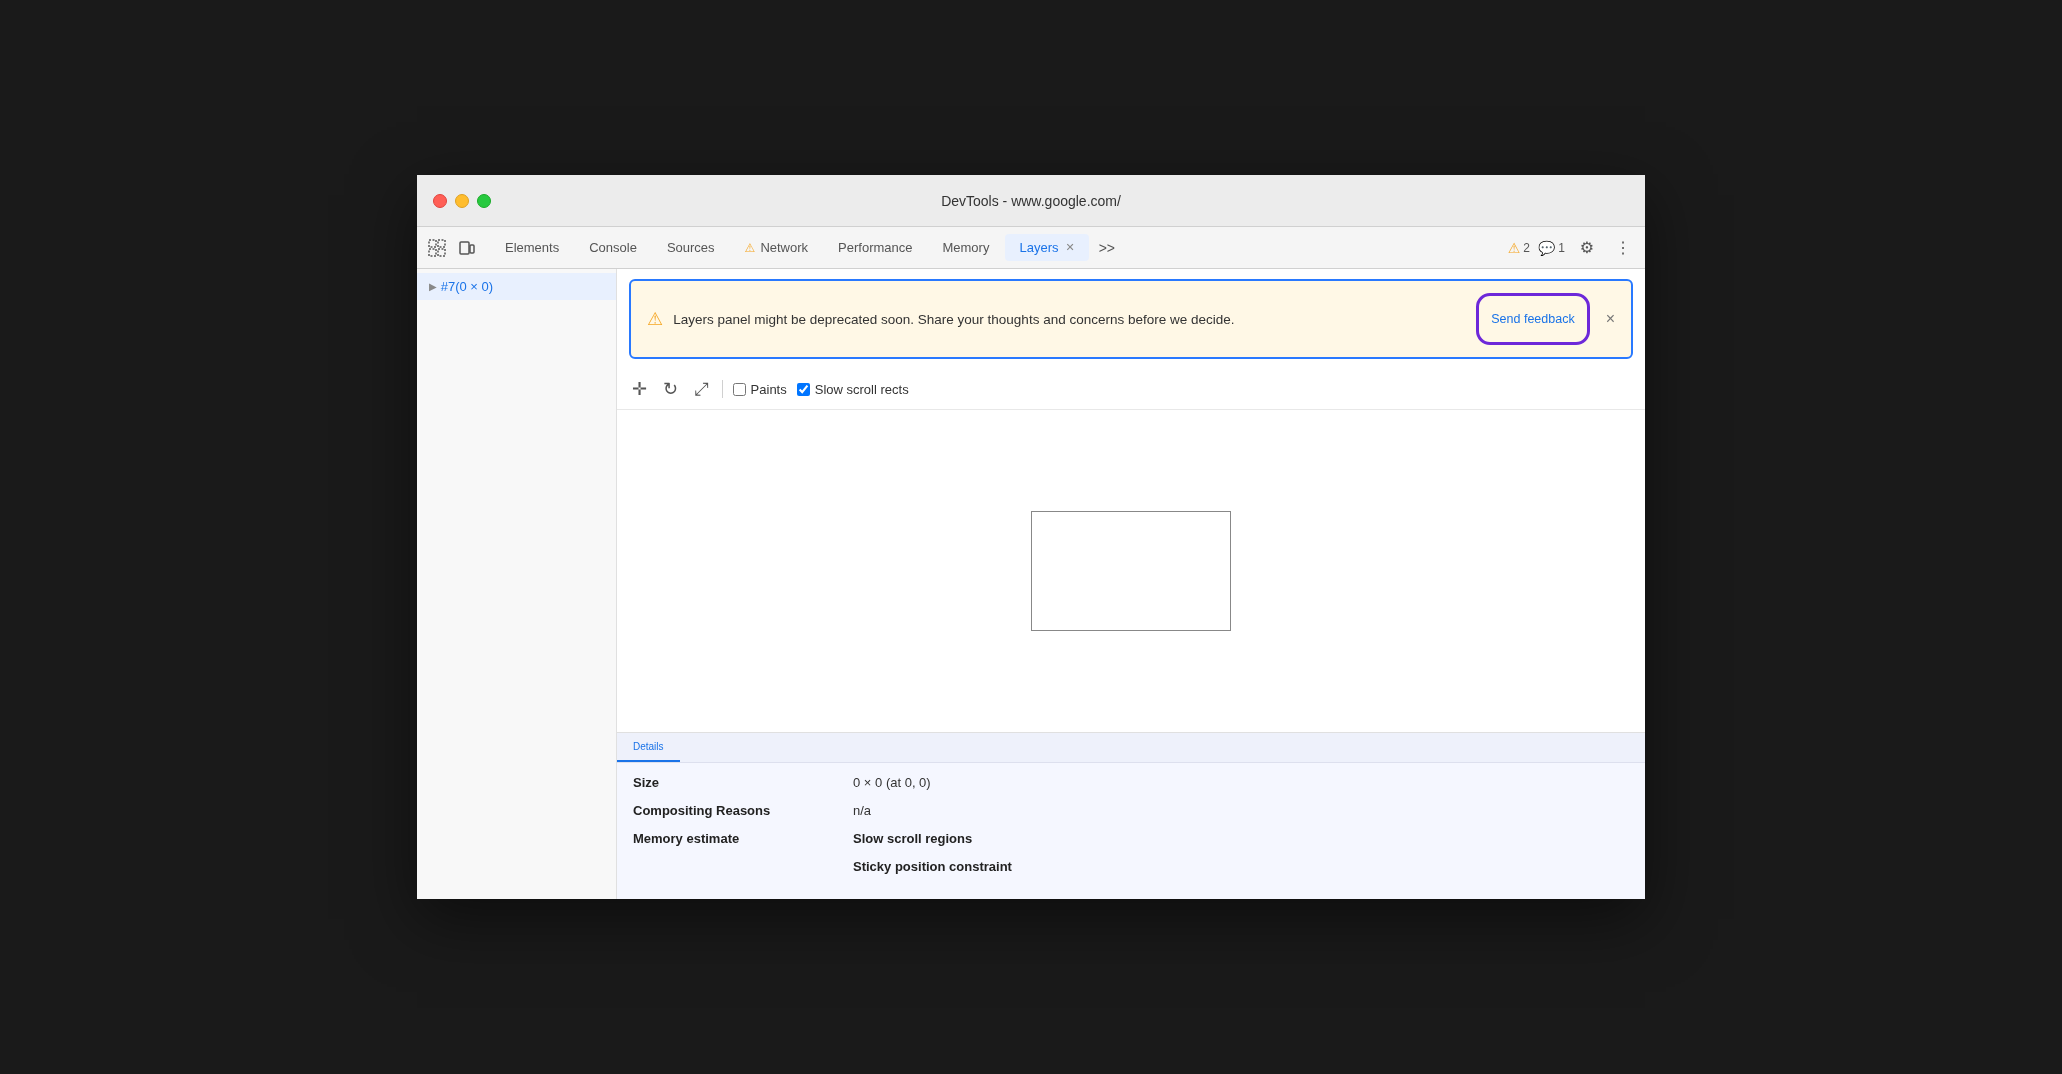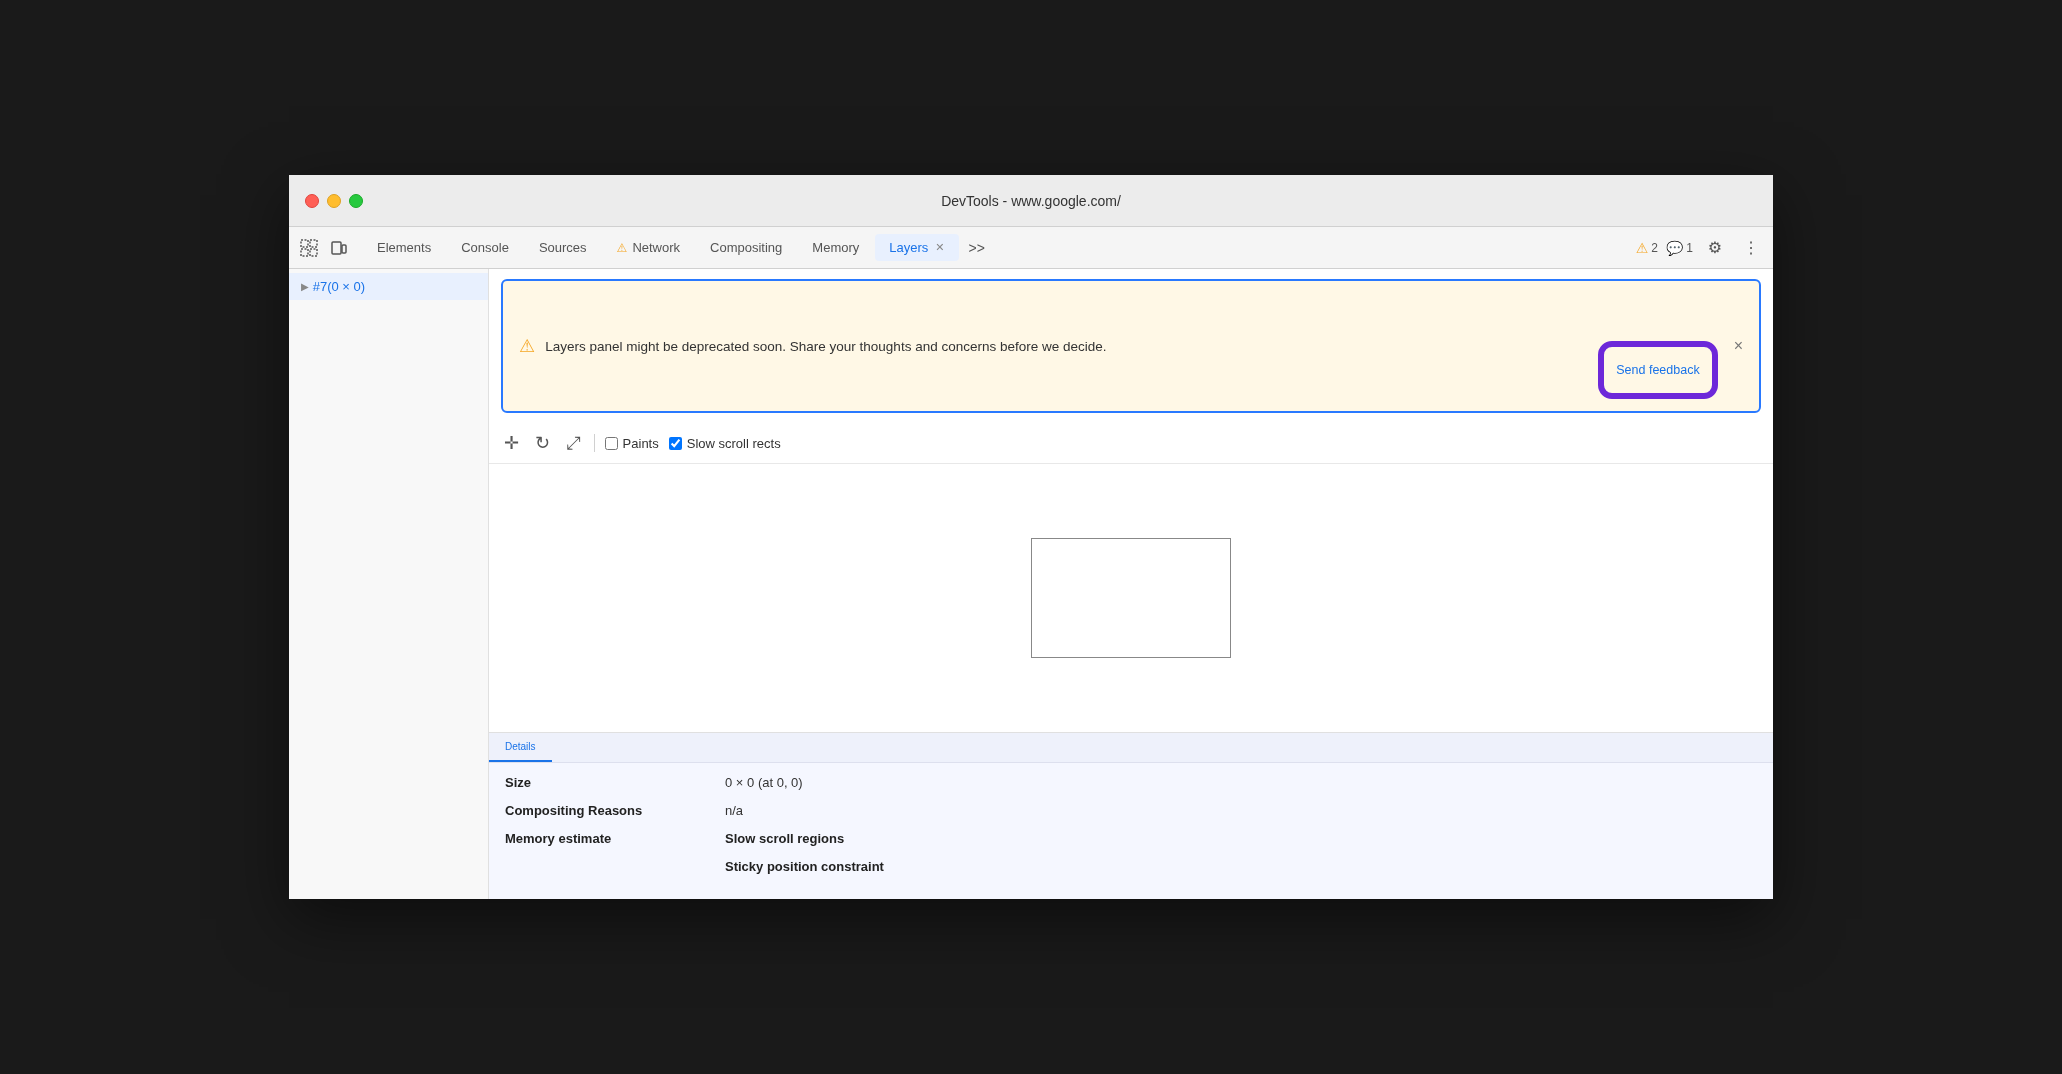--- a/index.html
+++ b/index.html
@@ -5,21 +5,21 @@
     * { box-sizing: border-box; margin: 0; padding: 0; }
     body {
       background: #1a1a1a;
       display: flex;
       justify-content: center;
       align-items: center;
       min-height: 100vh;
       font-family: -apple-system, BlinkMacSystemFont, 'Helvetica Neue', Arial, sans-serif;
     }
     .window {
-      width: 1484px;
+      width: 1228px;
       background: #15803d;
       border-radius: 0;
       overflow: hidden;
       box-shadow: 0 20px 60px rgba(0,0,0,0.5);
     }
     
     .title-bar {
       background: #ececec;
       height: 52px;
       display: flex;
@@ -186,29 +186,28 @@
     .warning-banner .warn-tri {
       color: #f5a623;
       font-size: 18px;
       flex-shrink: 0;
     }
     .warning-banner .banner-text {
       flex: 1;
     }
     .send-feedback-btn {
       background: transparent;
-      border: 6px solid #6d28d9;
+      border: 3px solid #6d28d9;
       border-radius: 14px;
       padding: 16px 12px;
       font-size: 12.5px;
       color: #1a73e8;
       cursor: pointer;
       white-space: nowrap;
       flex-shrink: 0;
-      margin-top: 48px;
     }
     .banner-close {
       font-size: 16px;
       color: #777;
       cursor: pointer;
       margin-left: 6px;
       flex-shrink: 0;
     }
     
     .layers-toolbar {
@@ -329,21 +328,21 @@
       <span>Console</span>
     </div>
     <div class="tab">
       <span>Sources</span>
     </div>
     <div class="tab">
       <span class="warning-icon">⚠</span>
       <span>Network</span>
     </div>
     <div class="tab">
-      <span>Compositing</span>
+      <span>Performance</span>
     </div>
     <div class="tab">
       <span>Memory</span>
     </div>
     <div class="tab active">
       <span>Layers</span>
       <span class="tab-close">✕</span>
     </div>
     <div class="tab-more">&gt;&gt;</div>
 

